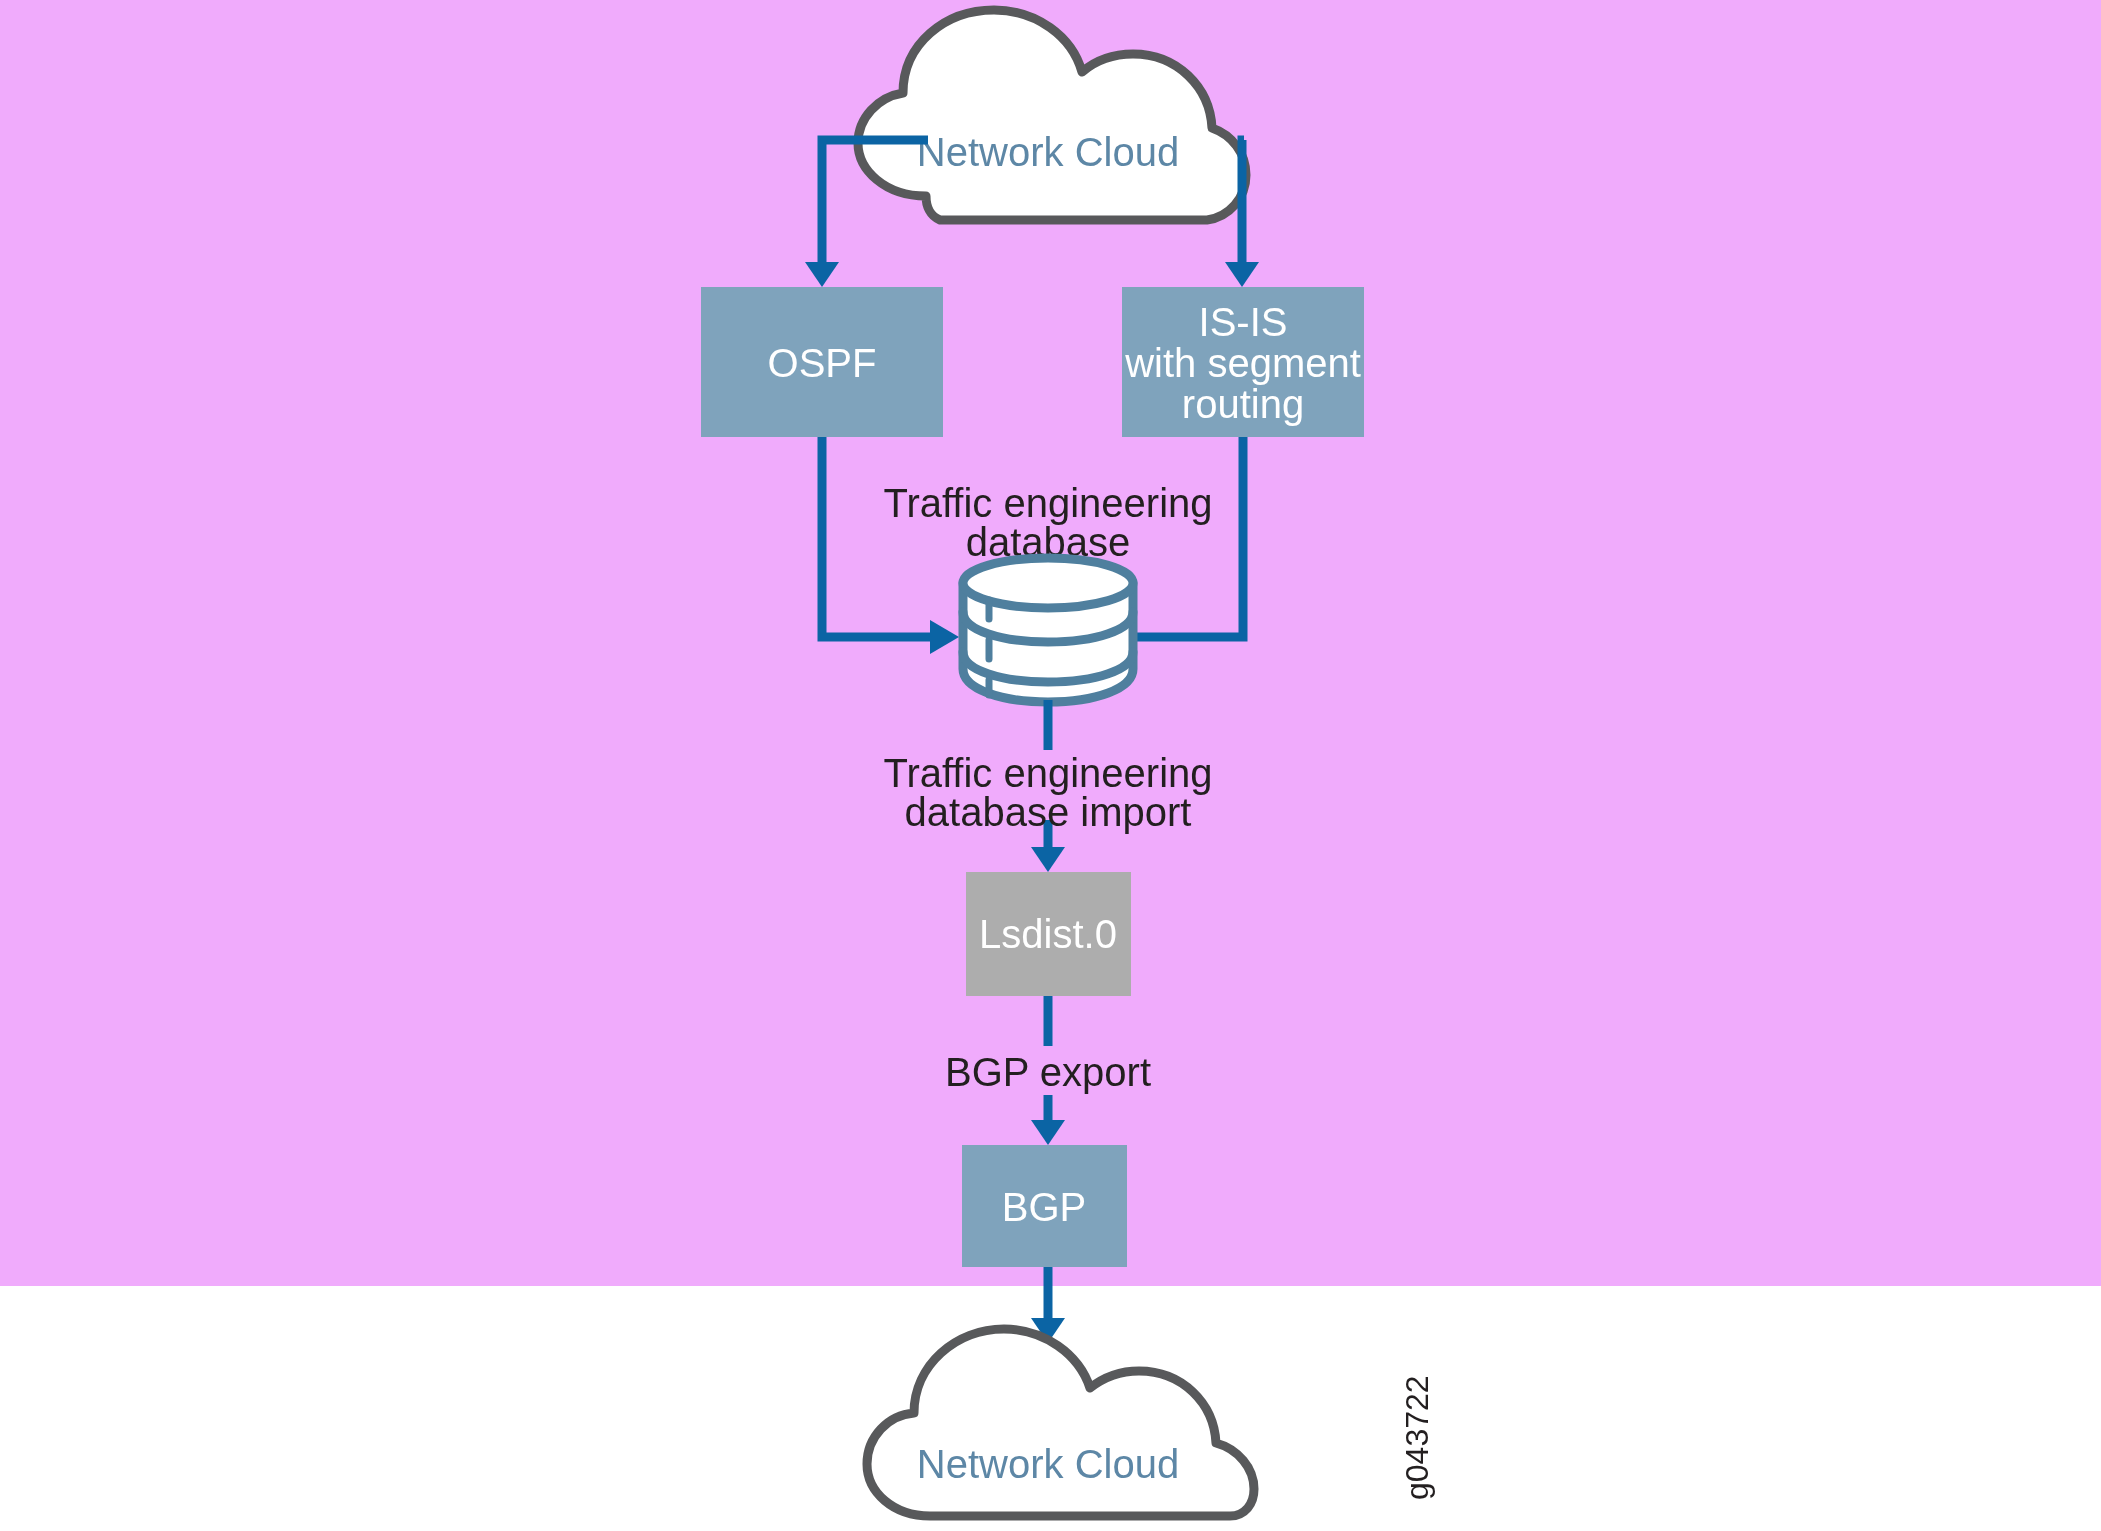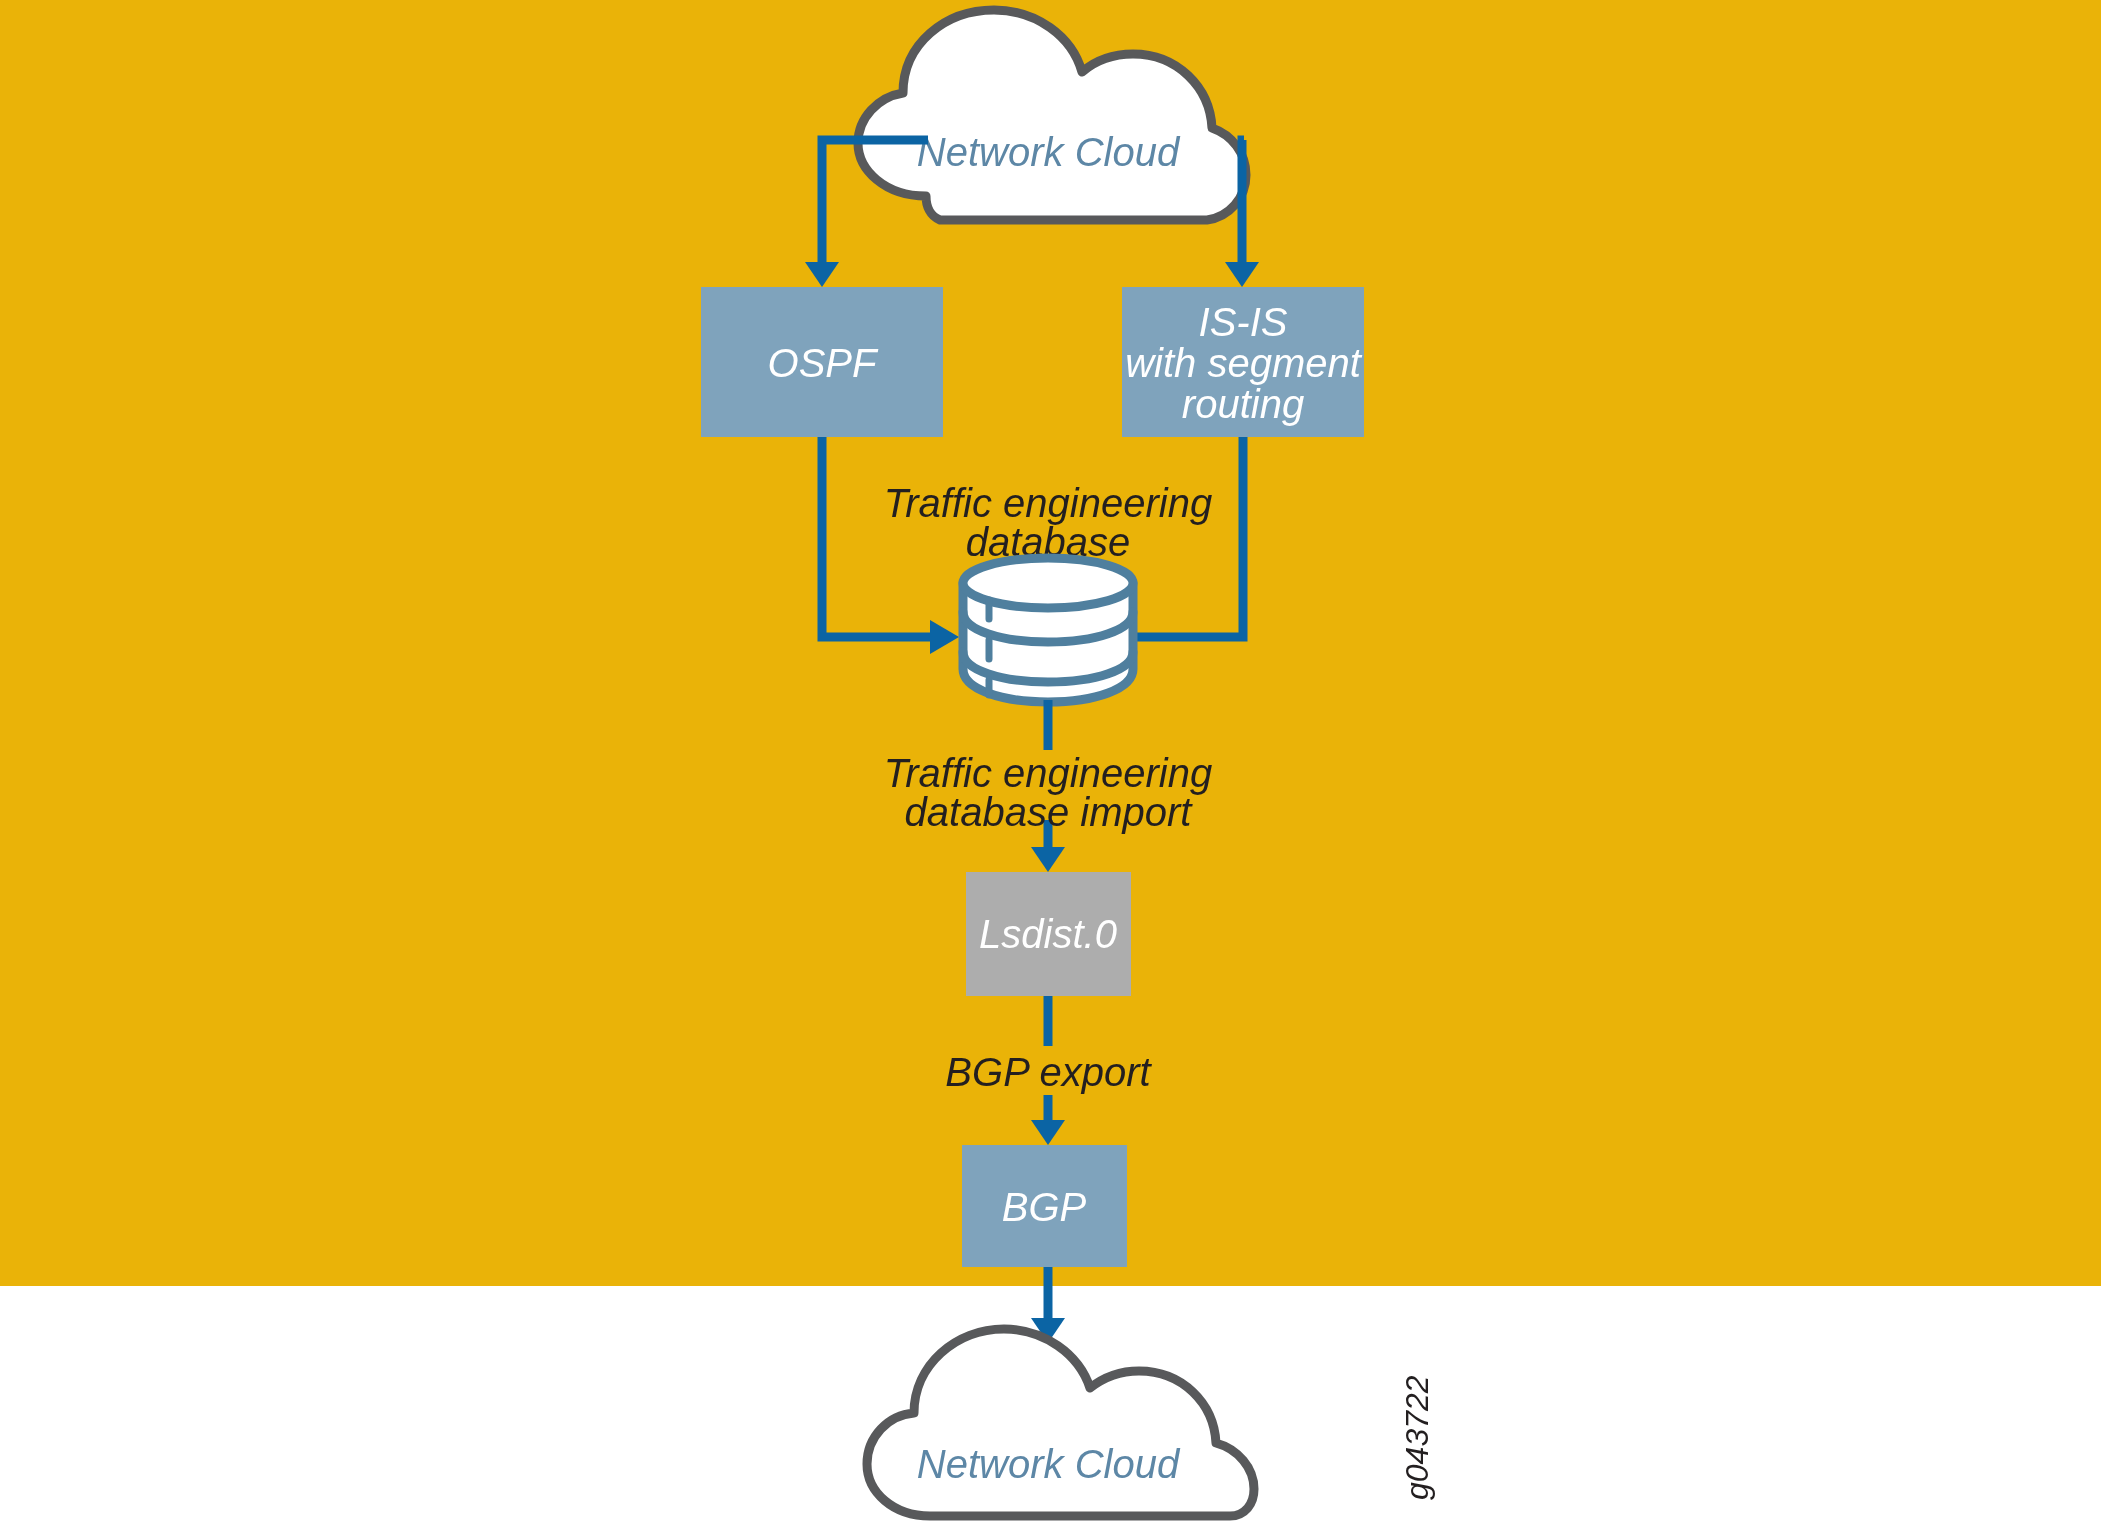--- a/index.html
+++ b/index.html
@@ -10,22 +10,21 @@
   body {
     width: 2101px;
     height: 1531px;
     font-family: "Liberation Sans", sans-serif;
     overflow: hidden;
   }
   #diagram-root {
     position: relative;
     width: 2101px;
     height: 1286px;
-    background: #eab308;
-    font-style: italic;
+    background: #f0abfc;
   }
   svg.diagram-canvas {
     display: block;
     width: 2101px;
     height: 1531px;
   }
   .node-label {
     font-family: "Liberation Sans", sans-serif;
     fill: #ffffff;
     font-size: 40px;

